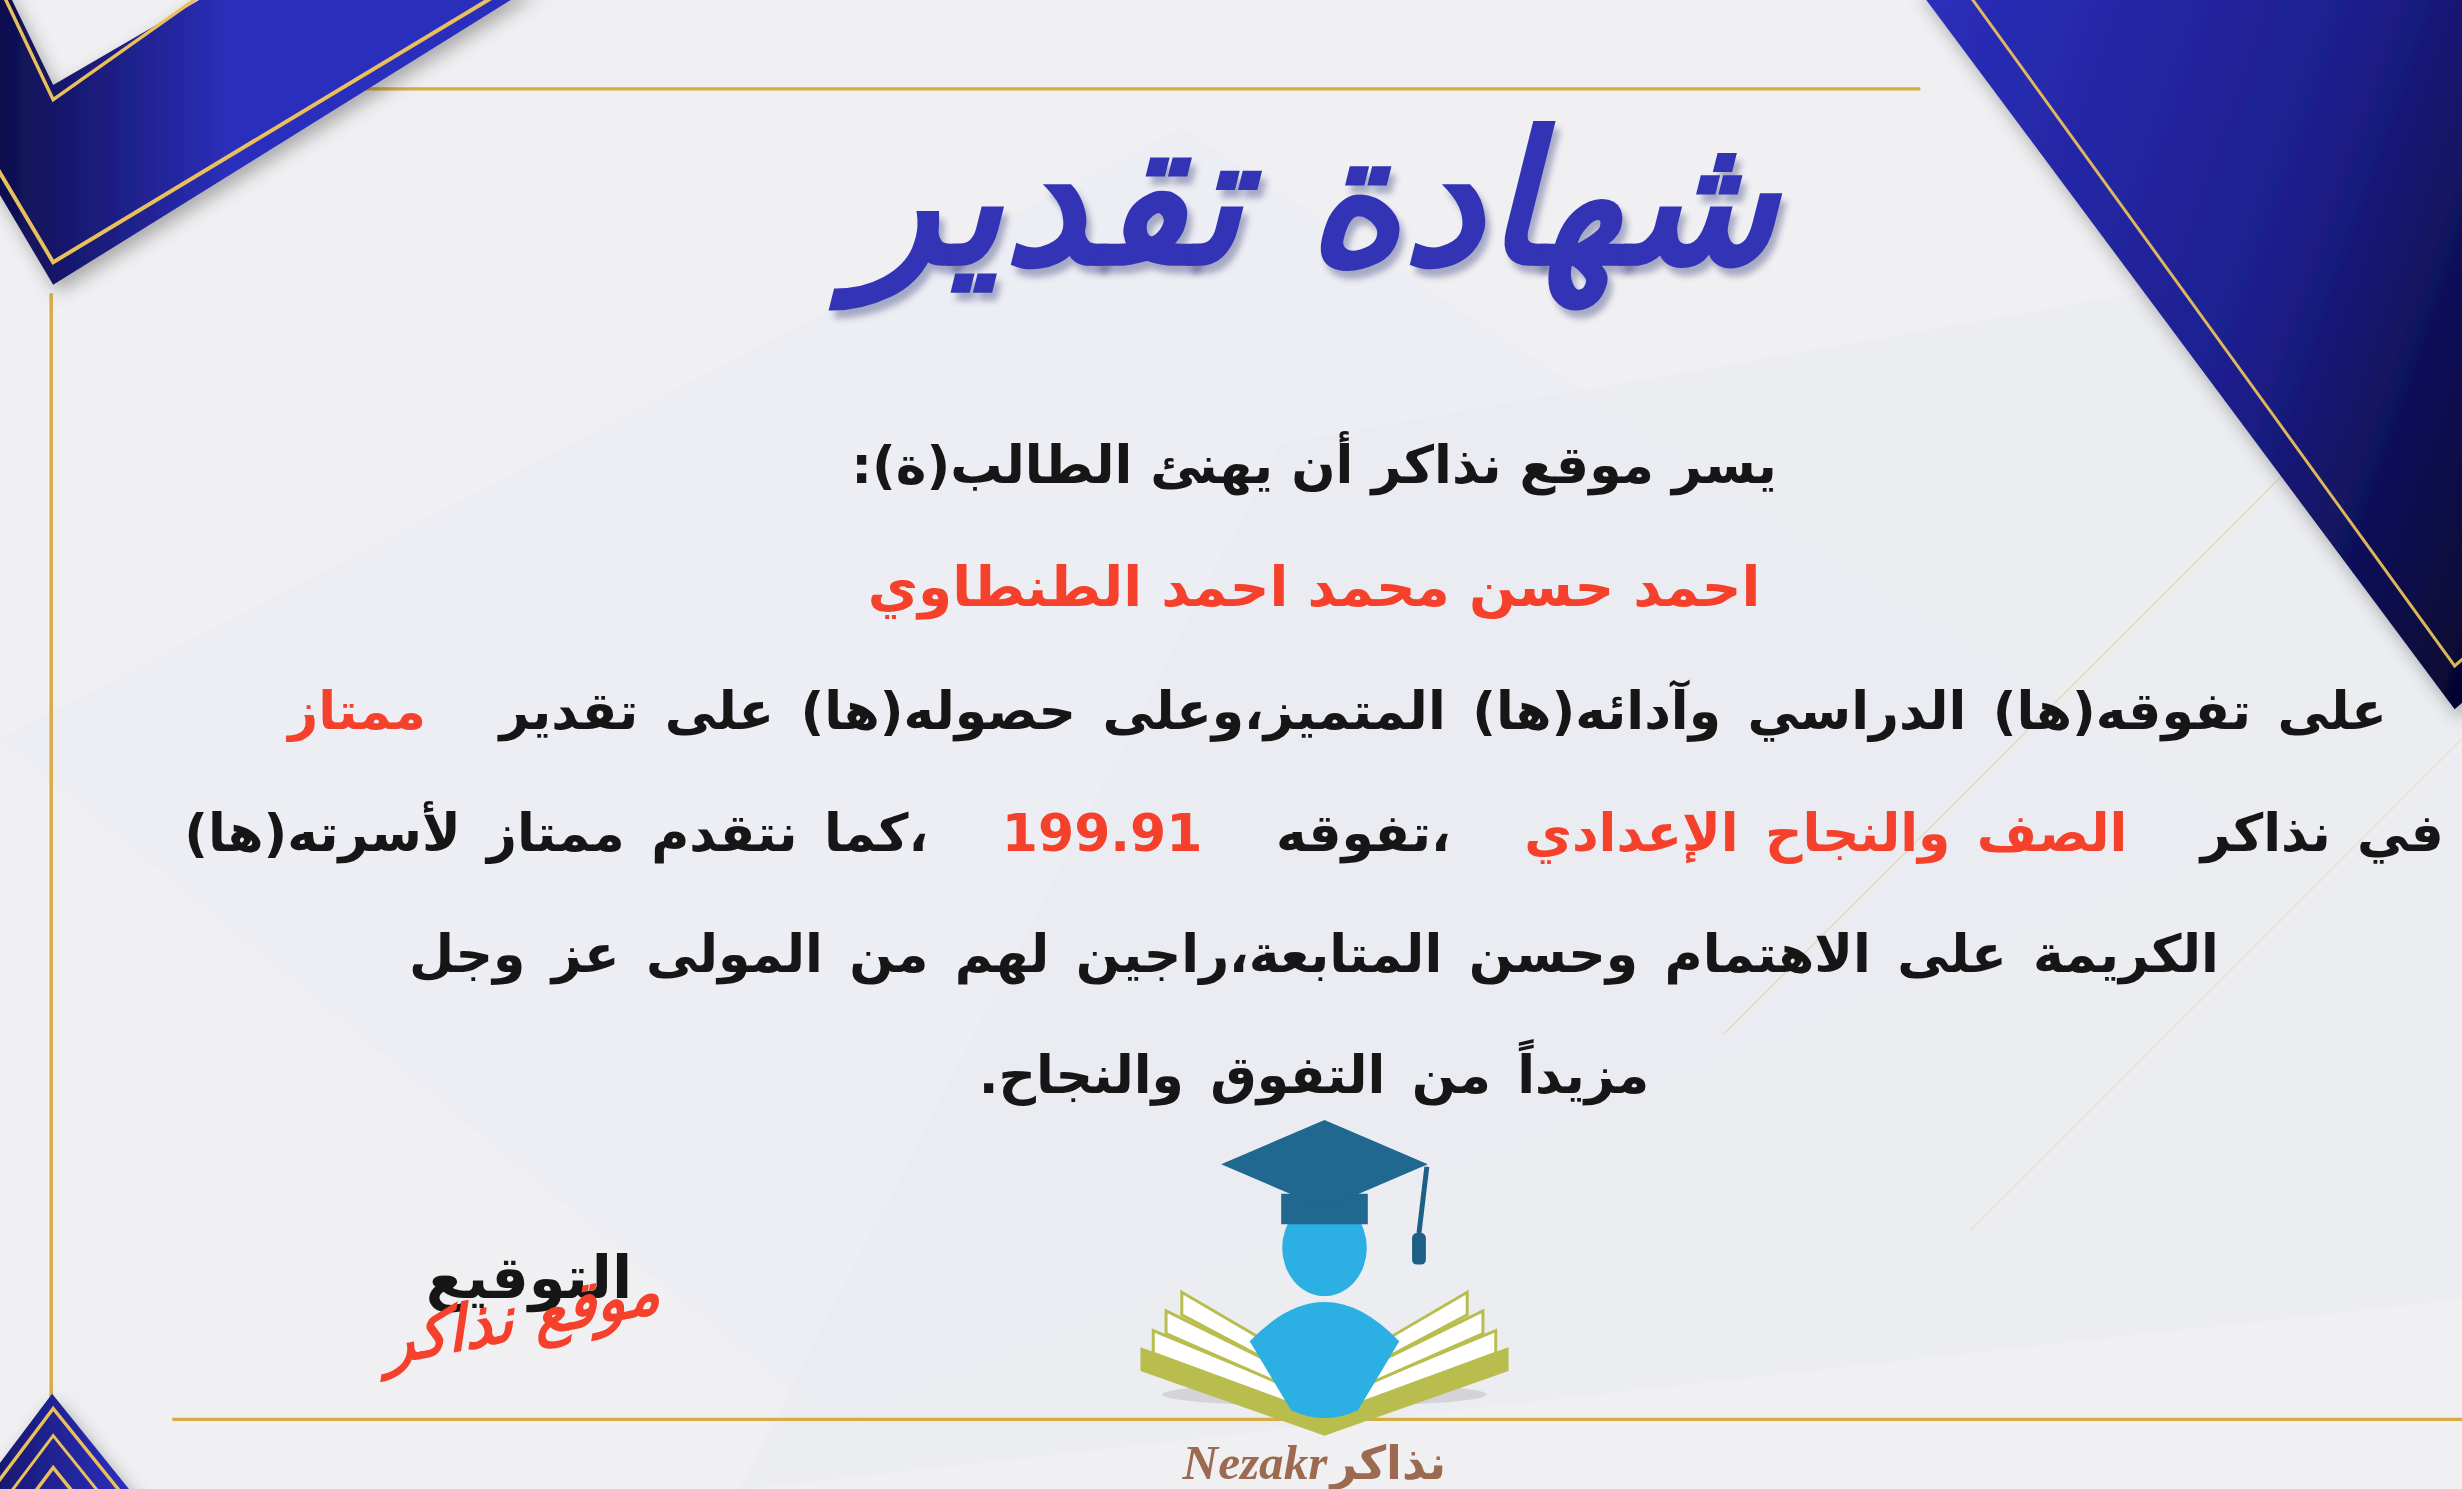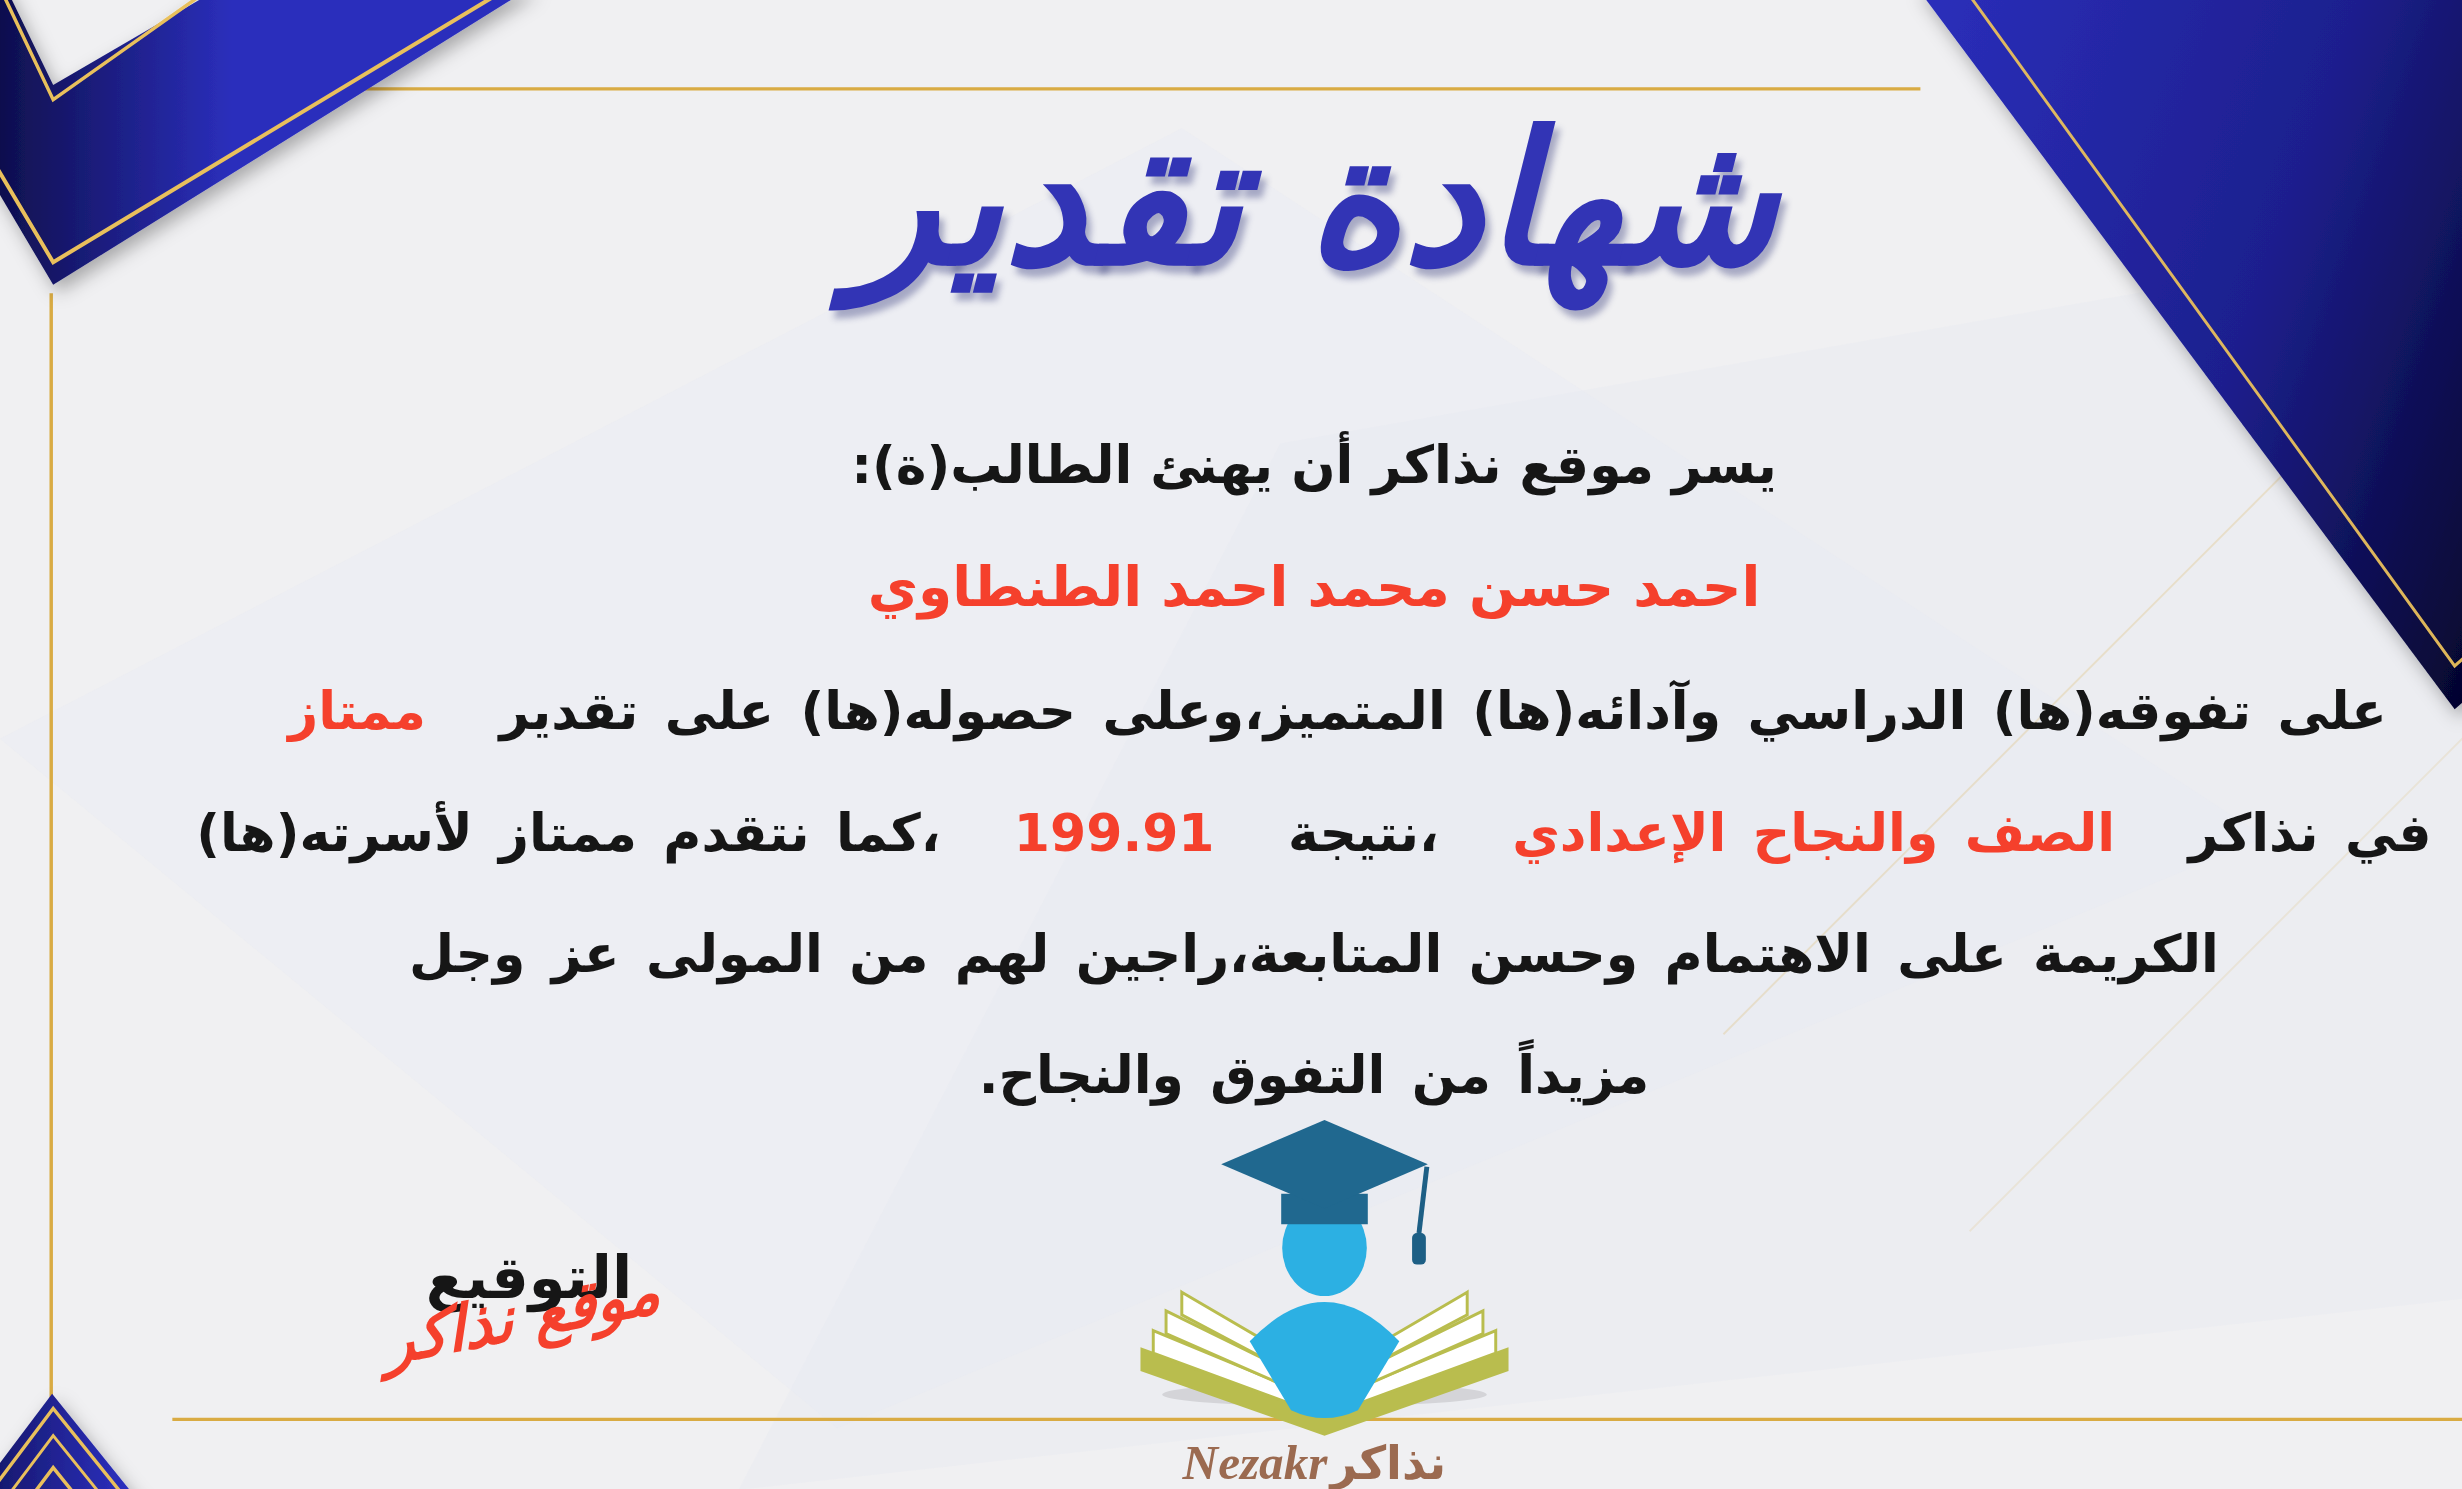--- a/index.html
+++ b/index.html
@@ -109,21 +109,21 @@
   <div class="txt name">احمد حسن محمد احمد الطنطاوي</div>
 
   <div class="txt bodyline l3">
     <span>على تفوقه(ها) الدراسي وآدائه(ها) المتميز،وعلى حصوله(ها) على تقدير</span>
     <span class="red slot">ممتاز</span>
   </div>
 
   <div class="txt bodyline l4">
     <span>في نذاكر</span>
     <span class="red slot">الصف والنجاح الإعدادي</span>
-    <span>،نتيجة</span>
+    <span>،تفوقه</span>
     <span class="red slot">199.91</span>
     <span>،كما نتقدم ممتاز لأسرته(ها)</span>
   </div>
 
   <div class="txt bodyline l5">الكريمة على الاهتمام وحسن المتابعة،راجين لهم من المولى عز وجل</div>
 
   <div class="txt bodyline l6">مزيداً من التفوق والنجاح.</div>
 
   <div class="sig-label">التوقيع</div>
   <div class="sig-script">موقع نذاكر</div>

